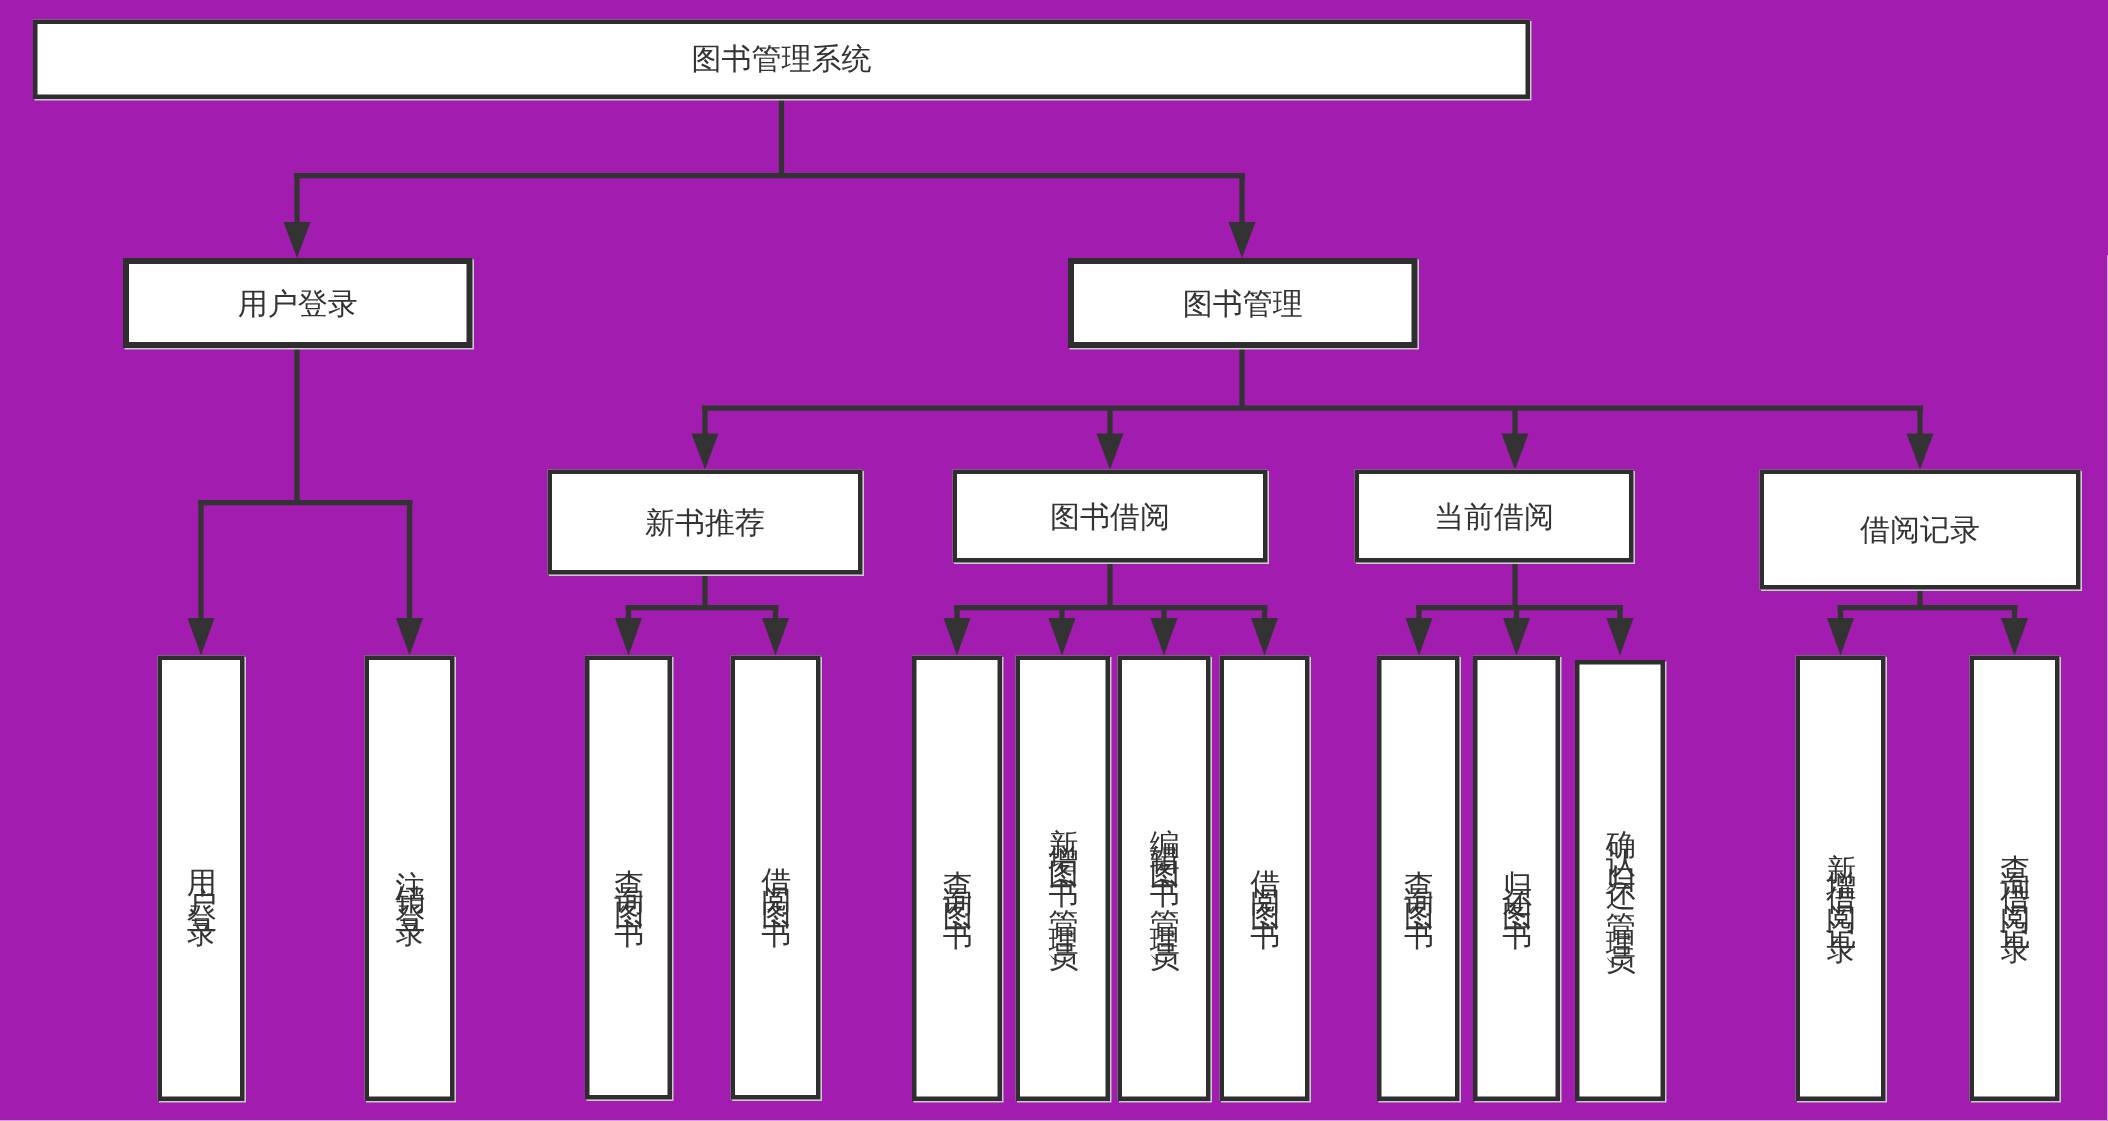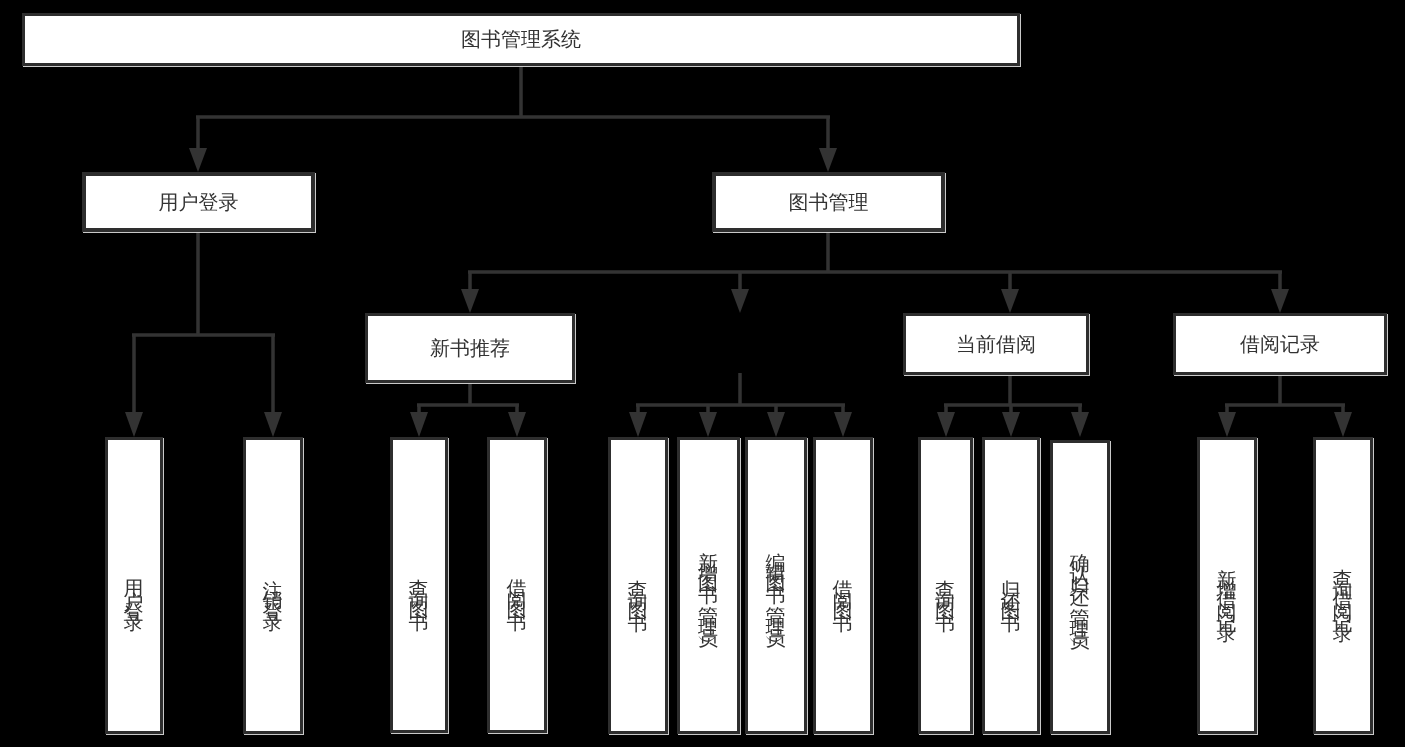--- a/index.html
+++ b/index.html
@@ -1,19 +1,19 @@
 <!DOCTYPE html>
 <html><head>
 <meta charset="utf-8">
 <style>
   html,body{margin:0;padding:0;background:#ffffff;}
   .stage{
     position:relative;
     width:1405px;height:747px;
-    background:#000000;
+    background:#a21caf;
     font-family:"Liberation Sans","DejaVu Sans",sans-serif;
     color:#333333;
     overflow:hidden;
   }
   .wires{position:absolute;left:0;top:0;width:1405px;height:747px;pointer-events:none;}
   .box{
     position:absolute;
     background:#ffffff;
     border:3px solid #2e2e2e;
     box-sizing:border-box;
@@ -112,22 +112,23 @@
       <polygon points="1334,412 1352,412 1343,437"></polygon>
     </g>
   </svg>
 
   <div class="box" style="left:22px;top:13px;width:998px;height:53px">图书管理系统</div>
 
   <div class="box lvl2" style="left:82px;top:172px;width:233px;height:60px">用户登录</div>
   <div class="box lvl2" style="left:712px;top:172px;width:233px;height:60px">图书管理</div>
 
   <div class="box lvl3" style="left:365px;top:313px;width:210px;height:70px">新书推荐</div>
+  <div class="box lvl3" style="left:635px;top:313px;width:210px;height:62px">图书借阅</div>
   <div class="box lvl3" style="left:903px;top:313px;width:186px;height:62px">当前借阅</div>
-  <div class="box lvl3" style="left:1173px;top:313px;width:214px;height:62px">借阅记录</div>
+  <div class="box lvl3" style="left:1173px;top:313px;width:214px;height:80px">借阅记录</div>
 
   <div class="box leaf" style="left:105px;top:437px;width:58px;height:297px">
     <span class="vtext">用户登录</span>
   </div>
   <div class="box leaf" style="left:243px;top:437px;width:60px;height:297px">
     <span class="vtext">注销登录</span>
   </div>
 
   <div class="box leaf" style="left:390px;top:437px;width:58px;height:296px">
     <span class="vtext">查询图书</span>

